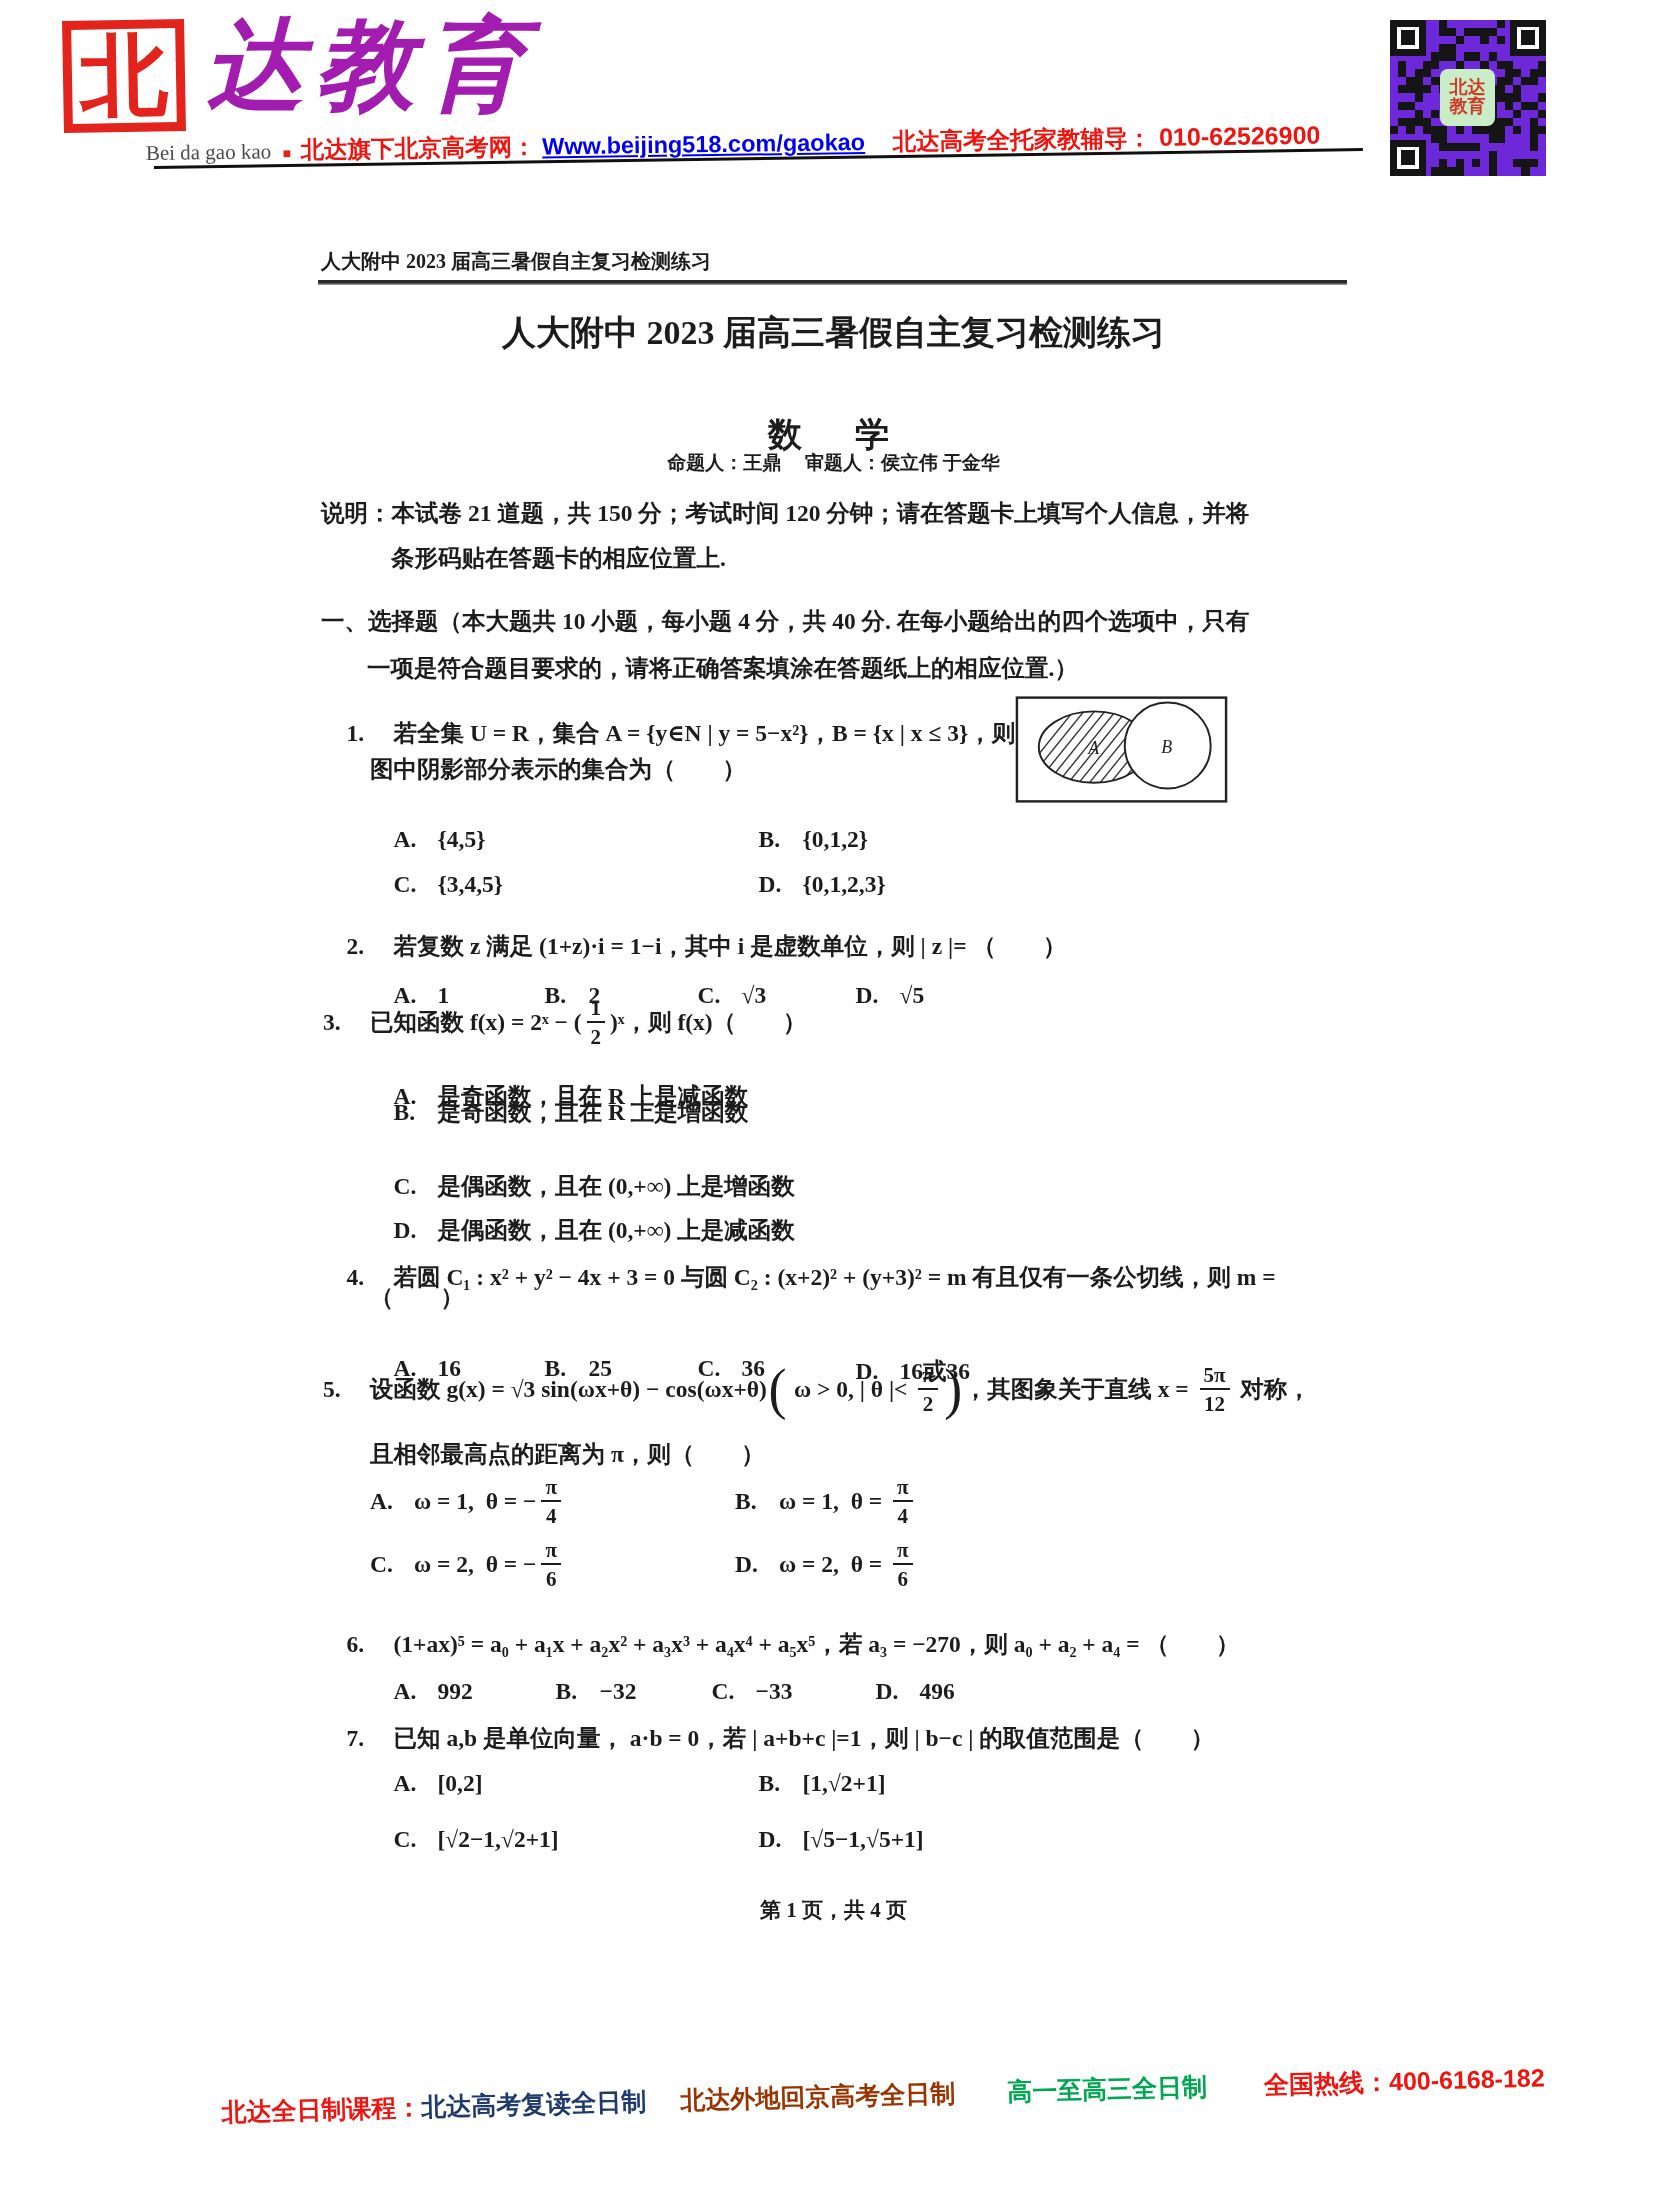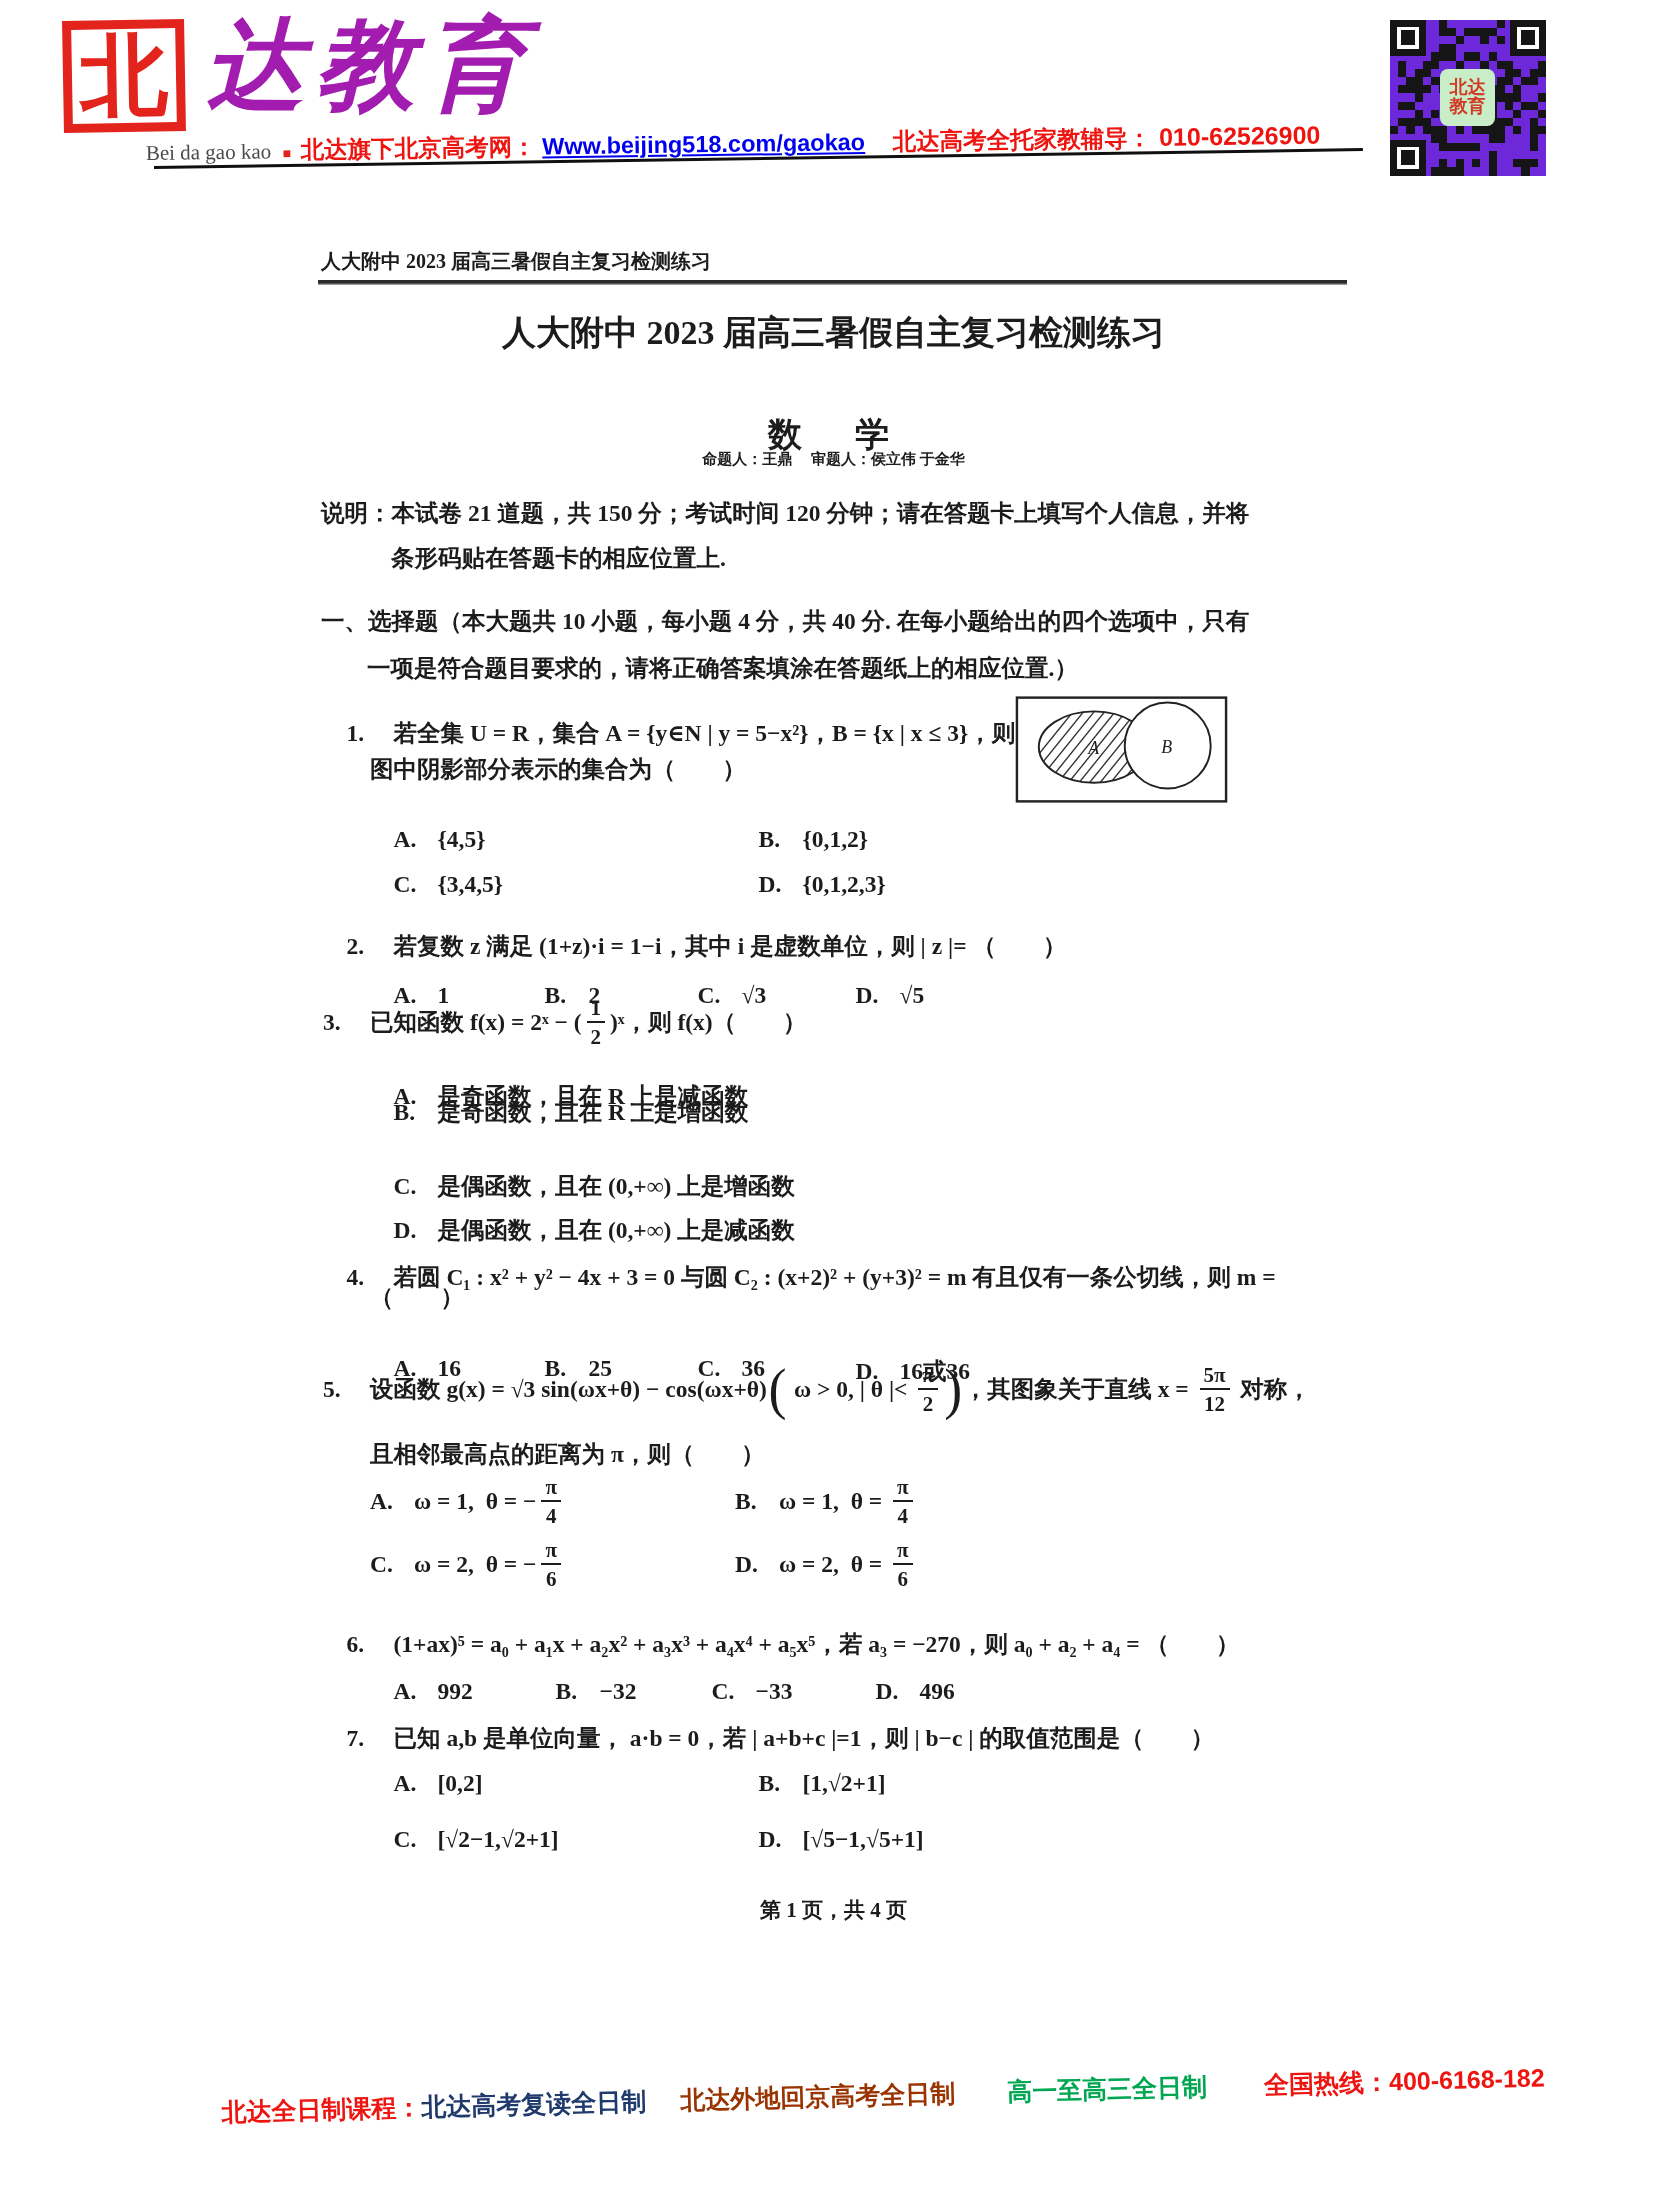--- a/index.html
+++ b/index.html
@@ -30,21 +30,21 @@
           display:flex;align-items:center;justify-content:center;background:#fff;}
   .finder i{width:14.6px;height:14.6px;background:#151515;}
   .qr-center{position:absolute;left:50px;top:49px;width:55px;height:57px;background:#c9edc6;border-radius:8px;
              display:flex;flex-direction:column;align-items:center;justify-content:center;line-height:1.05;}
   .qr-center span{color:#d03a28;font-size:18px;font-weight:bold;font-family:"Liberation Sans",sans-serif;}
   
   .run-head{left:321px;top:248px;font-size:20px;font-weight:600;}
   .run-rule{left:318px;top:280px;width:1029px;height:3.2px;background:#2b2b2b;box-shadow:0 1.6px 0 #555;}
   .title{left:318px;top:310px;width:1031px;text-align:center;font-size:34px;font-weight:bold;}
   .subject{left:318px;top:380px;width:1031px;text-align:center;font-size:34px;font-weight:bold;letter-spacing:9.7px;margin-top:32px;}
-  .authors{left:318px;top:450px;width:1031px;text-align:center;font-size:15px;font-weight:600;}
+  .authors{left:318px;top:450px;width:1031px;text-align:center;font-size:19px;font-weight:600;}
   .t{font-size:23.5px;font-weight:600;white-space:pre;}
   .fline{display:flex;align-items:center;white-space:pre;}
   .qn{display:inline-block;min-width:47px;}
   .ol{display:inline-block;min-width:44px;}
   .frac{display:inline-flex;flex-direction:column;align-items:center;margin:0 4.9px;font-size:21px;line-height:1.05;font-weight:600;}
   .frac .fn{padding:0 4px 2.4px;border-bottom:2px solid #1c1c1c;}
   .frac .fd{padding-top:2.4px;}
   .bigp{font-size:54px;font-weight:300;line-height:0.8;transform:scaleY(1.05);margin:0 1.6px;}
   .pfoot{left:318px;top:1896px;width:1031px;text-align:center;font-size:21px;font-weight:600;}
   

